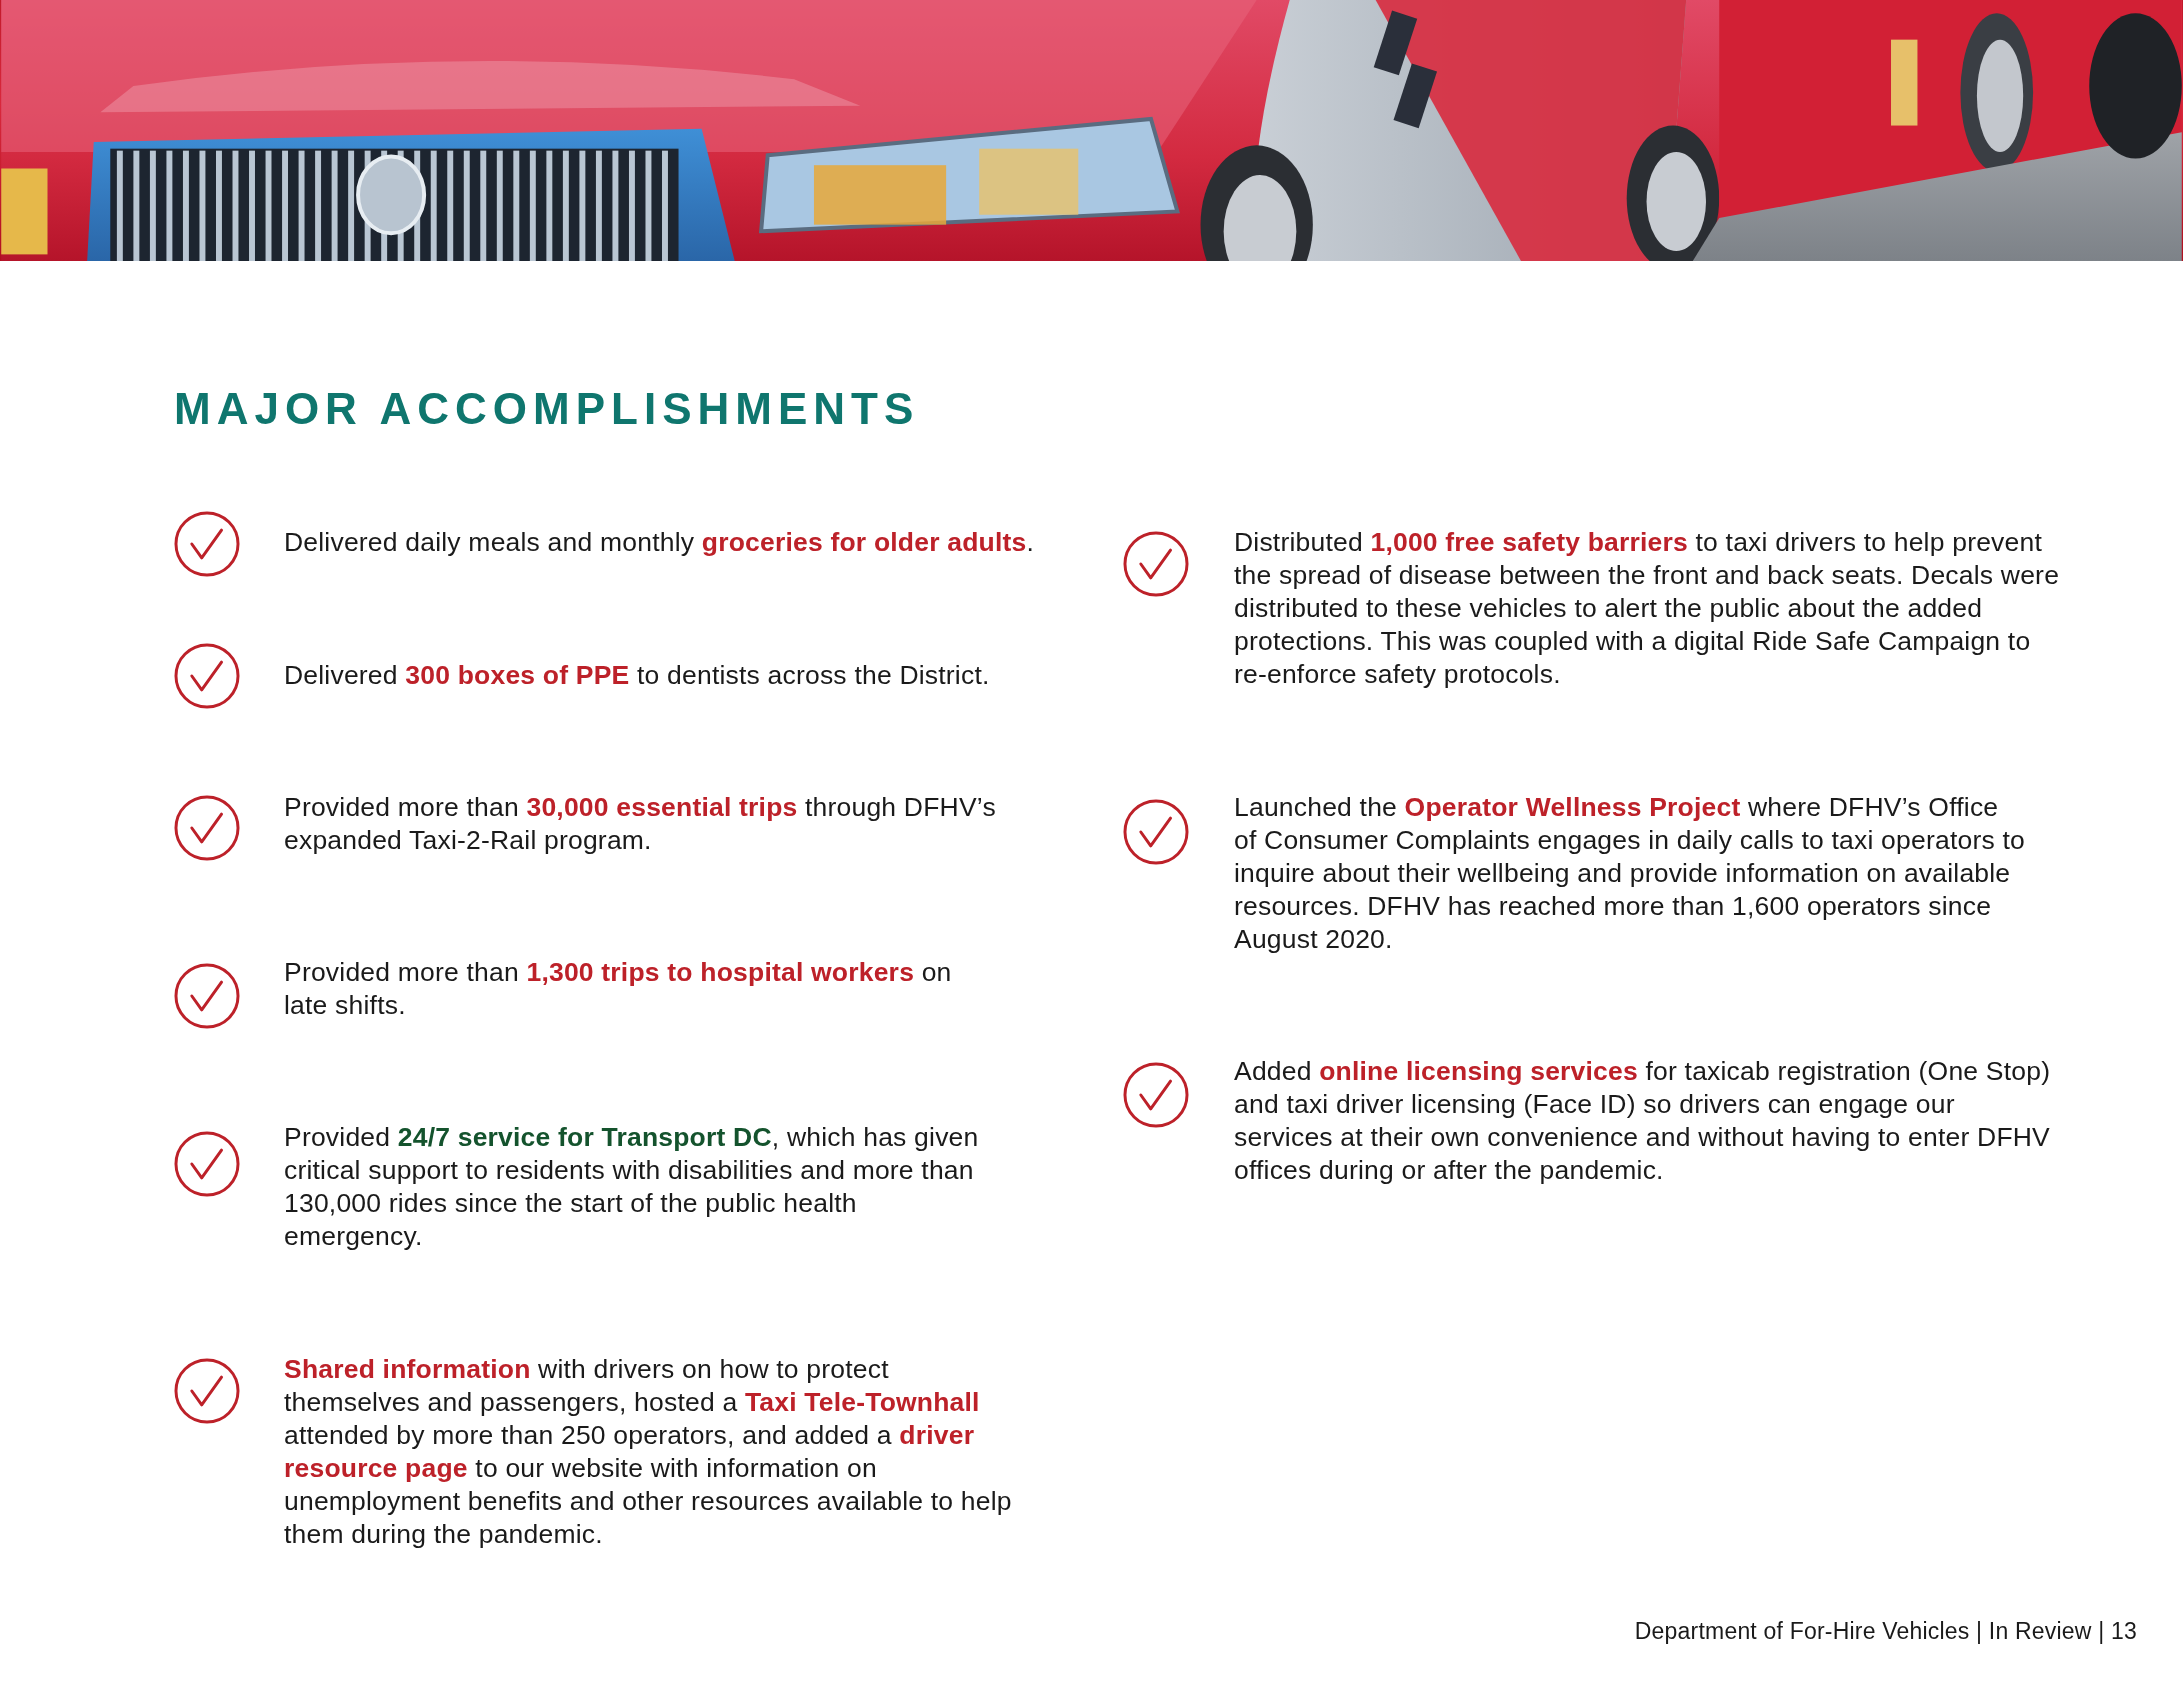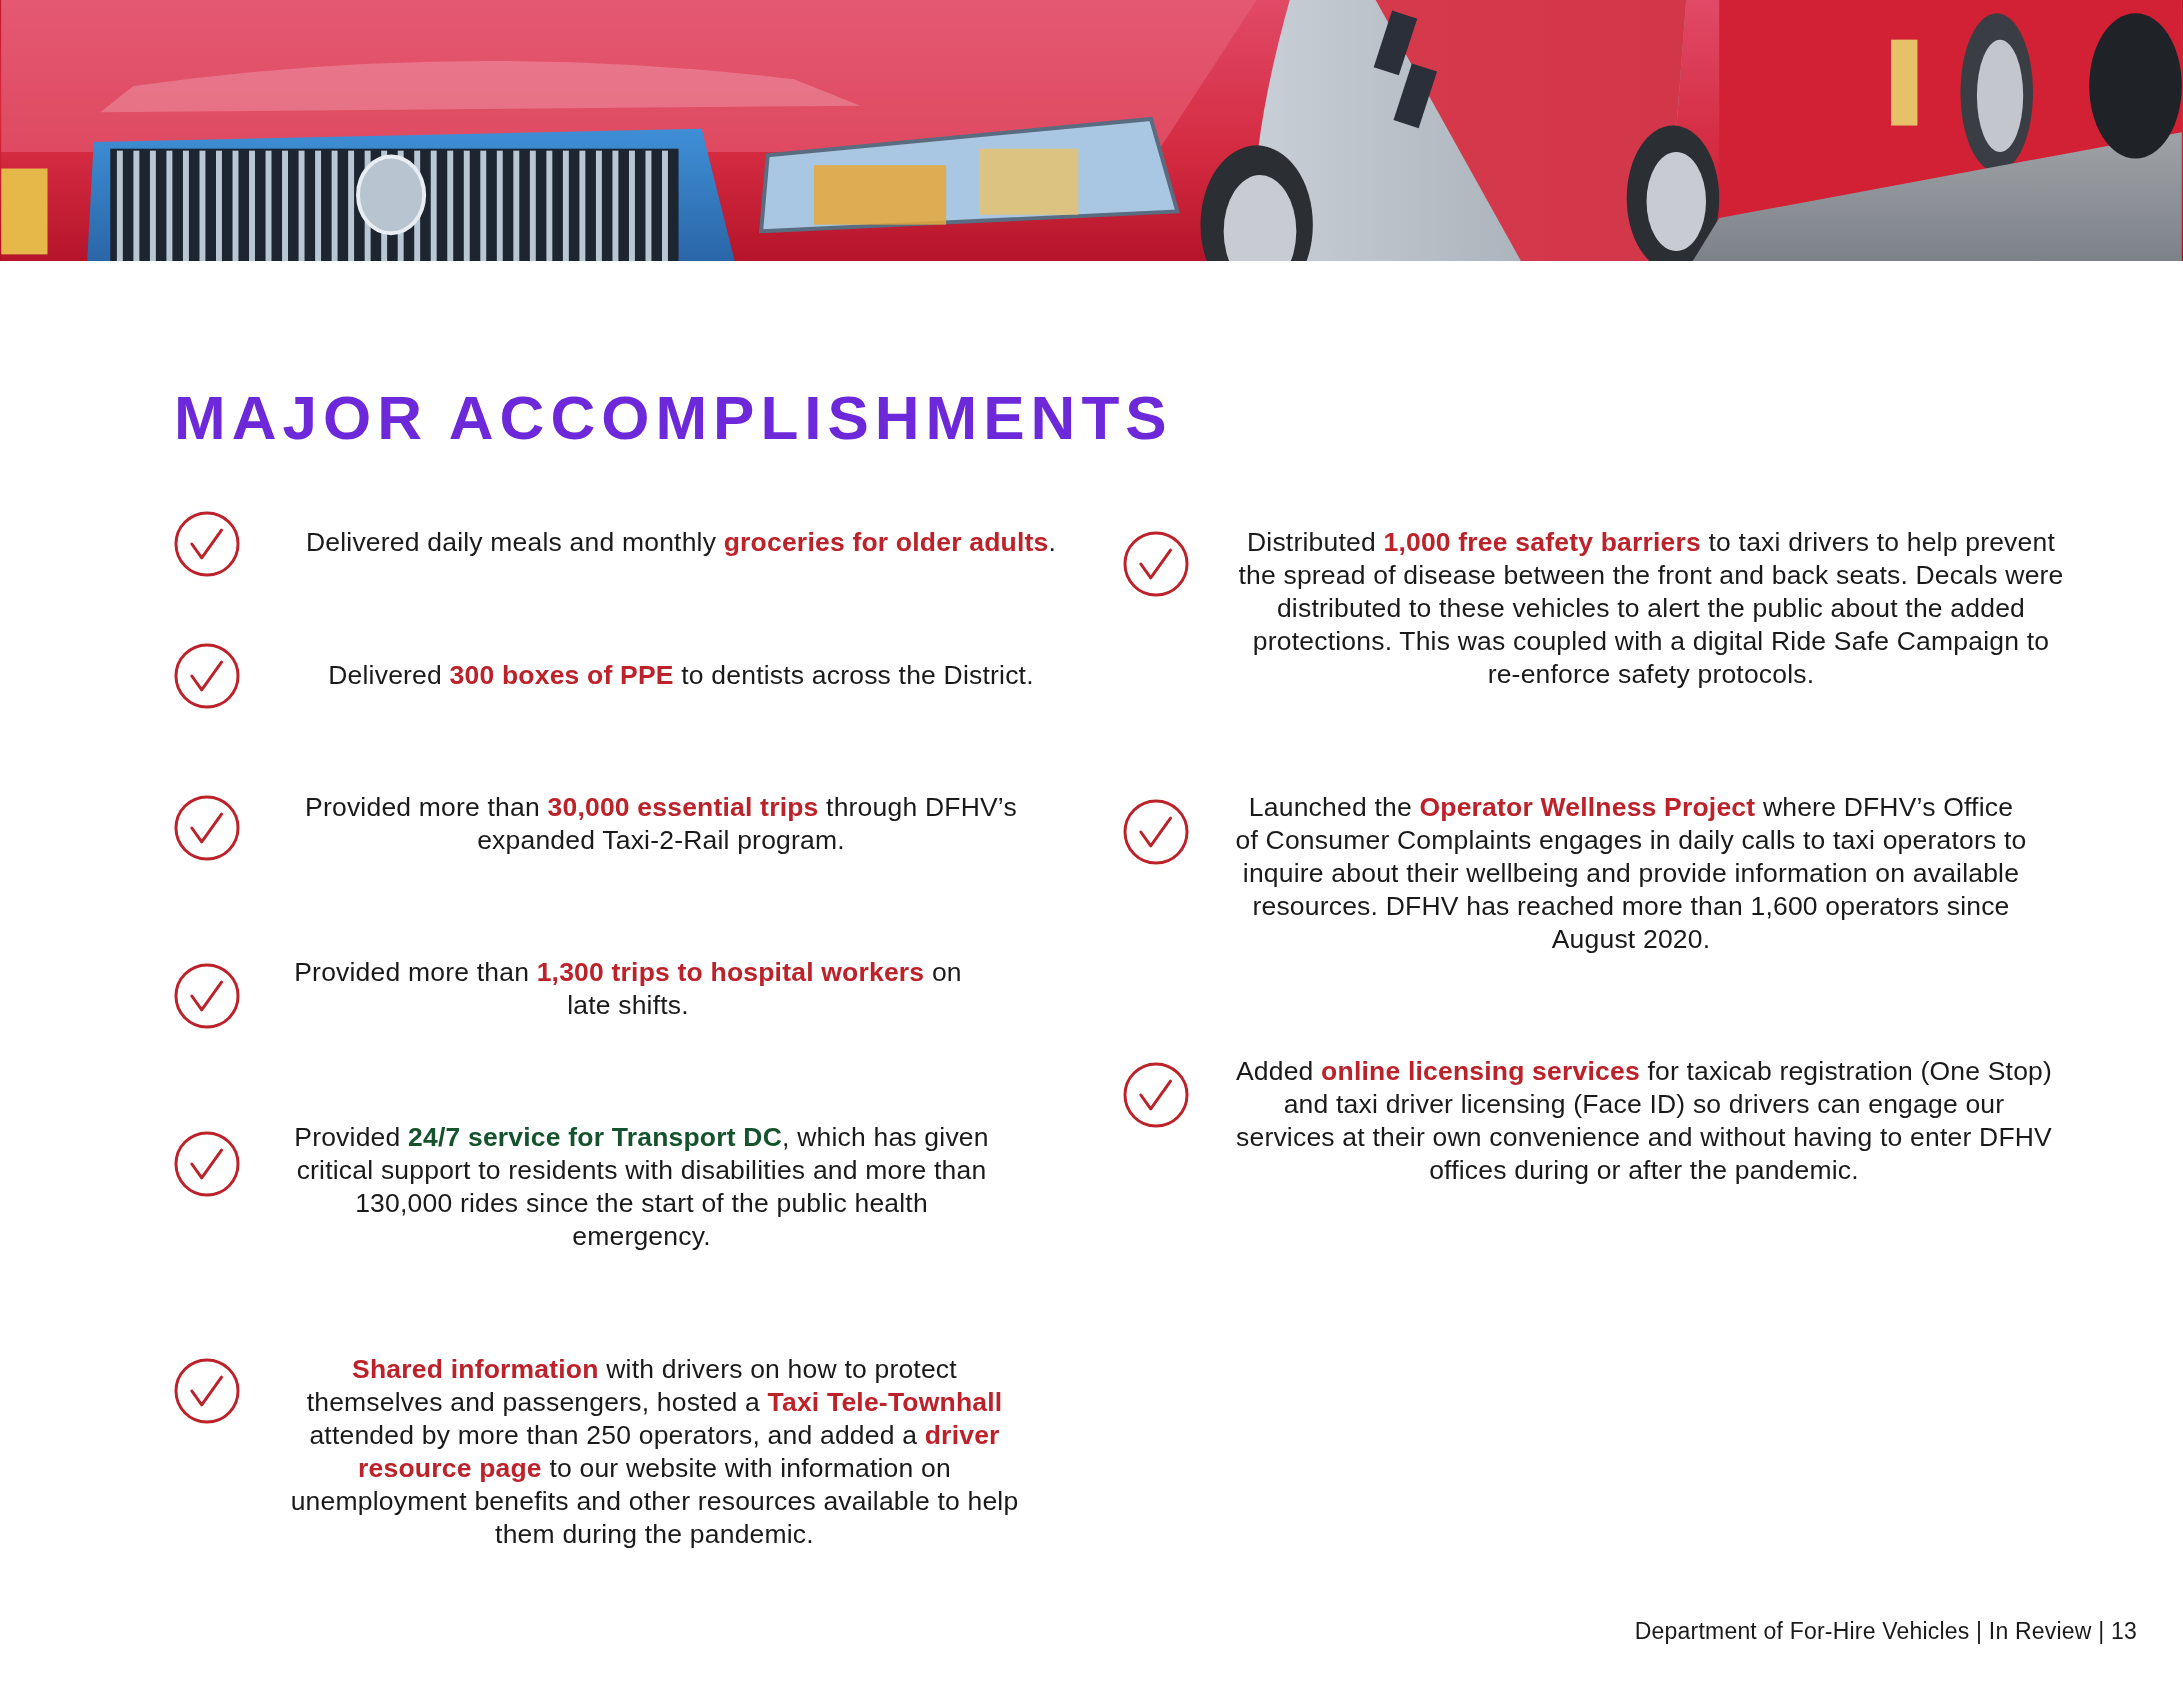--- a/index.html
+++ b/index.html
@@ -2,26 +2,26 @@
 <html style="font-size:10.6px"><head>
 <meta charset="utf-8">
 <style>
   html, body { margin:0; padding:0; background:#ffffff; }
   body { width:2183px; height:1687px; position:relative; overflow:hidden;
          font-family:"Liberation Sans", sans-serif; color:#1a1a1a; }
   .hero { position:absolute; left:0; top:0; width:2183px; height:261px; overflow:hidden;
           background:linear-gradient(180deg,#c21a2b 0%,#d9283c 40%,#b0101f 100%); }
   .hero svg { position:absolute; left:0; top:0; }
   .title { position:absolute; left:174px; top:387px; margin:0;
-           font-family:"Liberation Sans", sans-serif; font-weight:700; font-size:62px;
-           letter-spacing:6px; color:#6d28d9; line-height:1; }
+           font-family:"Liberation Sans", sans-serif; font-weight:700; font-size:44px;
+           letter-spacing:6px; color:#0f766e; line-height:1; }
   .item { position:absolute; }
   .check { position:absolute; width:66px; height:66px; }
   .text { position:absolute; font-size:26.5px; line-height:33px; color:#1a1a1a;
-          letter-spacing:0.2px;text-align:center; }
+          letter-spacing:0.2px; }
   .hl { color:#bd2129; font-weight:700; }
   .footer { position:absolute; right:46px; top:1618px; font-size:23px; color:#1a1a1a;
             letter-spacing:0.2px; }
 </style>
 </head>
 <body>
 
 <div class="hero">
   <svg width="2183" height="261" viewBox="0 0 3300 395">
     <defs>

